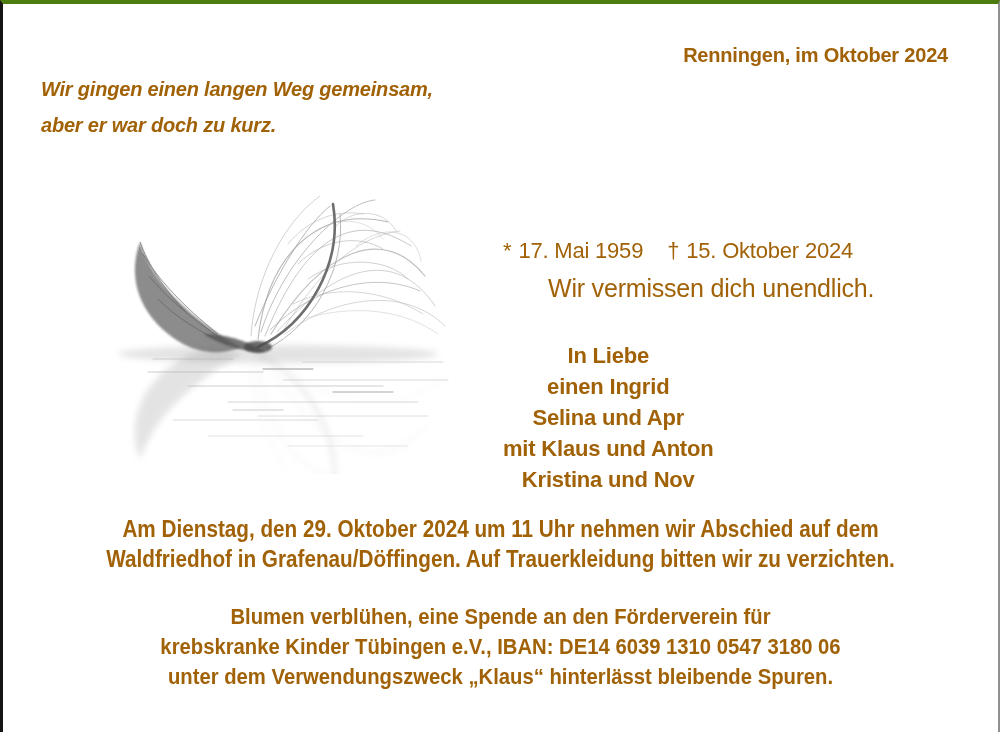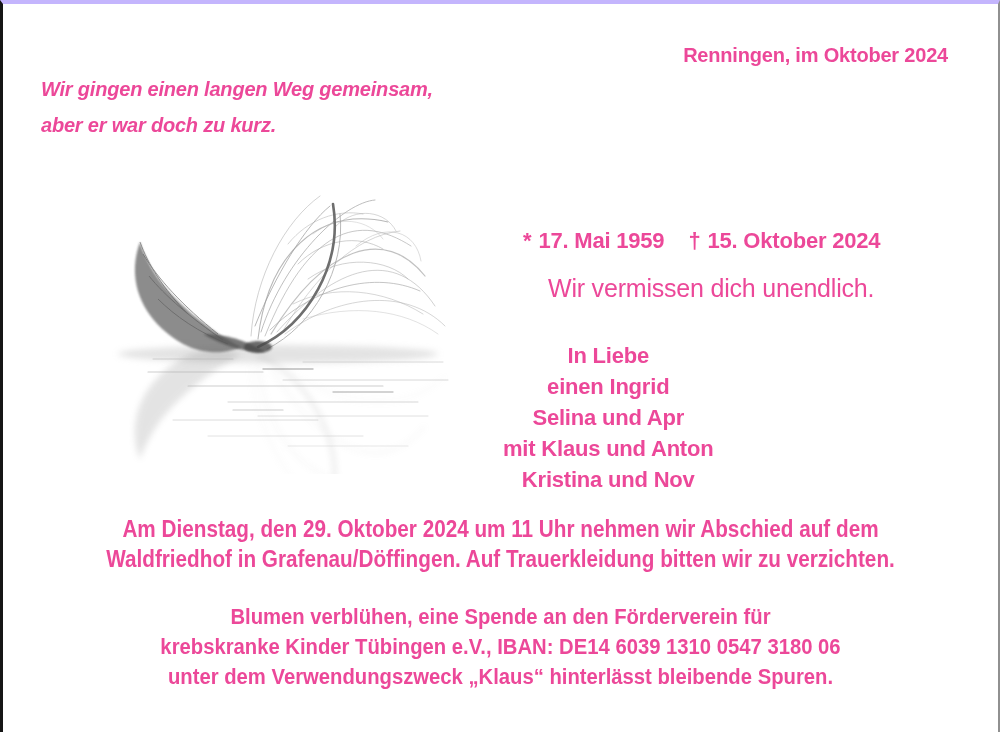--- a/index.html
+++ b/index.html
@@ -1,28 +1,28 @@
 <!DOCTYPE html>
 <html><head>
 <meta charset="utf-8">
 <style>
   html,body{margin:0;padding:0;background:#fff;}
   .page{
     position:relative;width:1000px;height:732px;background:#ffffff;
     box-sizing:border-box;
-    border-top:4px solid #c4b5fd;
+    border-top:4px solid #4d7c0f;
     border-left:3px solid #151515;
     border-right:2px solid #909090;
-    font-family:"Liberation Sans",sans-serif;color:#ec4899;overflow:hidden;
+    font-family:"Liberation Sans",sans-serif;color:#a16207;overflow:hidden;
   }
   .dateline{position:absolute;top:40px;right:50px;font-size:20px;font-weight:700;letter-spacing:-0.2px;}
   .quote{position:absolute;left:38px;top:67px;font-size:20px;font-weight:700;font-style:italic;line-height:36px;letter-spacing:-0.2px;}
   .feather{position:absolute;left:50px;top:180px;width:420px;height:290px;}
   .name{position:absolute;left:497px;top:144px;font-size:56px;font-weight:400;letter-spacing:-0.8px;line-height:64px;}
-  .dates{position:absolute;left:500px;top:224px;font-size:22px;font-weight:700;letter-spacing:-0.2px;margin-left:20px;}
+  .dates{position:absolute;left:500px;top:234px;font-size:22px;font-weight:400;letter-spacing:-0.2px;}
   .dates .sym{margin-right:7px;}
   .dates .death-group{margin-left:24px;}
   .message{position:absolute;left:497px;top:270px;font-size:25px;font-weight:400;letter-spacing:-0.2px;margin-left:48px;}
   .family{position:absolute;left:500px;top:336px;font-size:22px;font-weight:700;line-height:31px;letter-spacing:-0.2px;text-align:center;}
   .para{position:absolute;left:0;width:100%;text-align:center;font-weight:700;line-height:30px;transform:scaleX(0.9);}
   .para1{top:510px;font-size:23px;}
   .para2{top:598px;font-size:22.5px;}
 </style>
 </head>
 <body>

